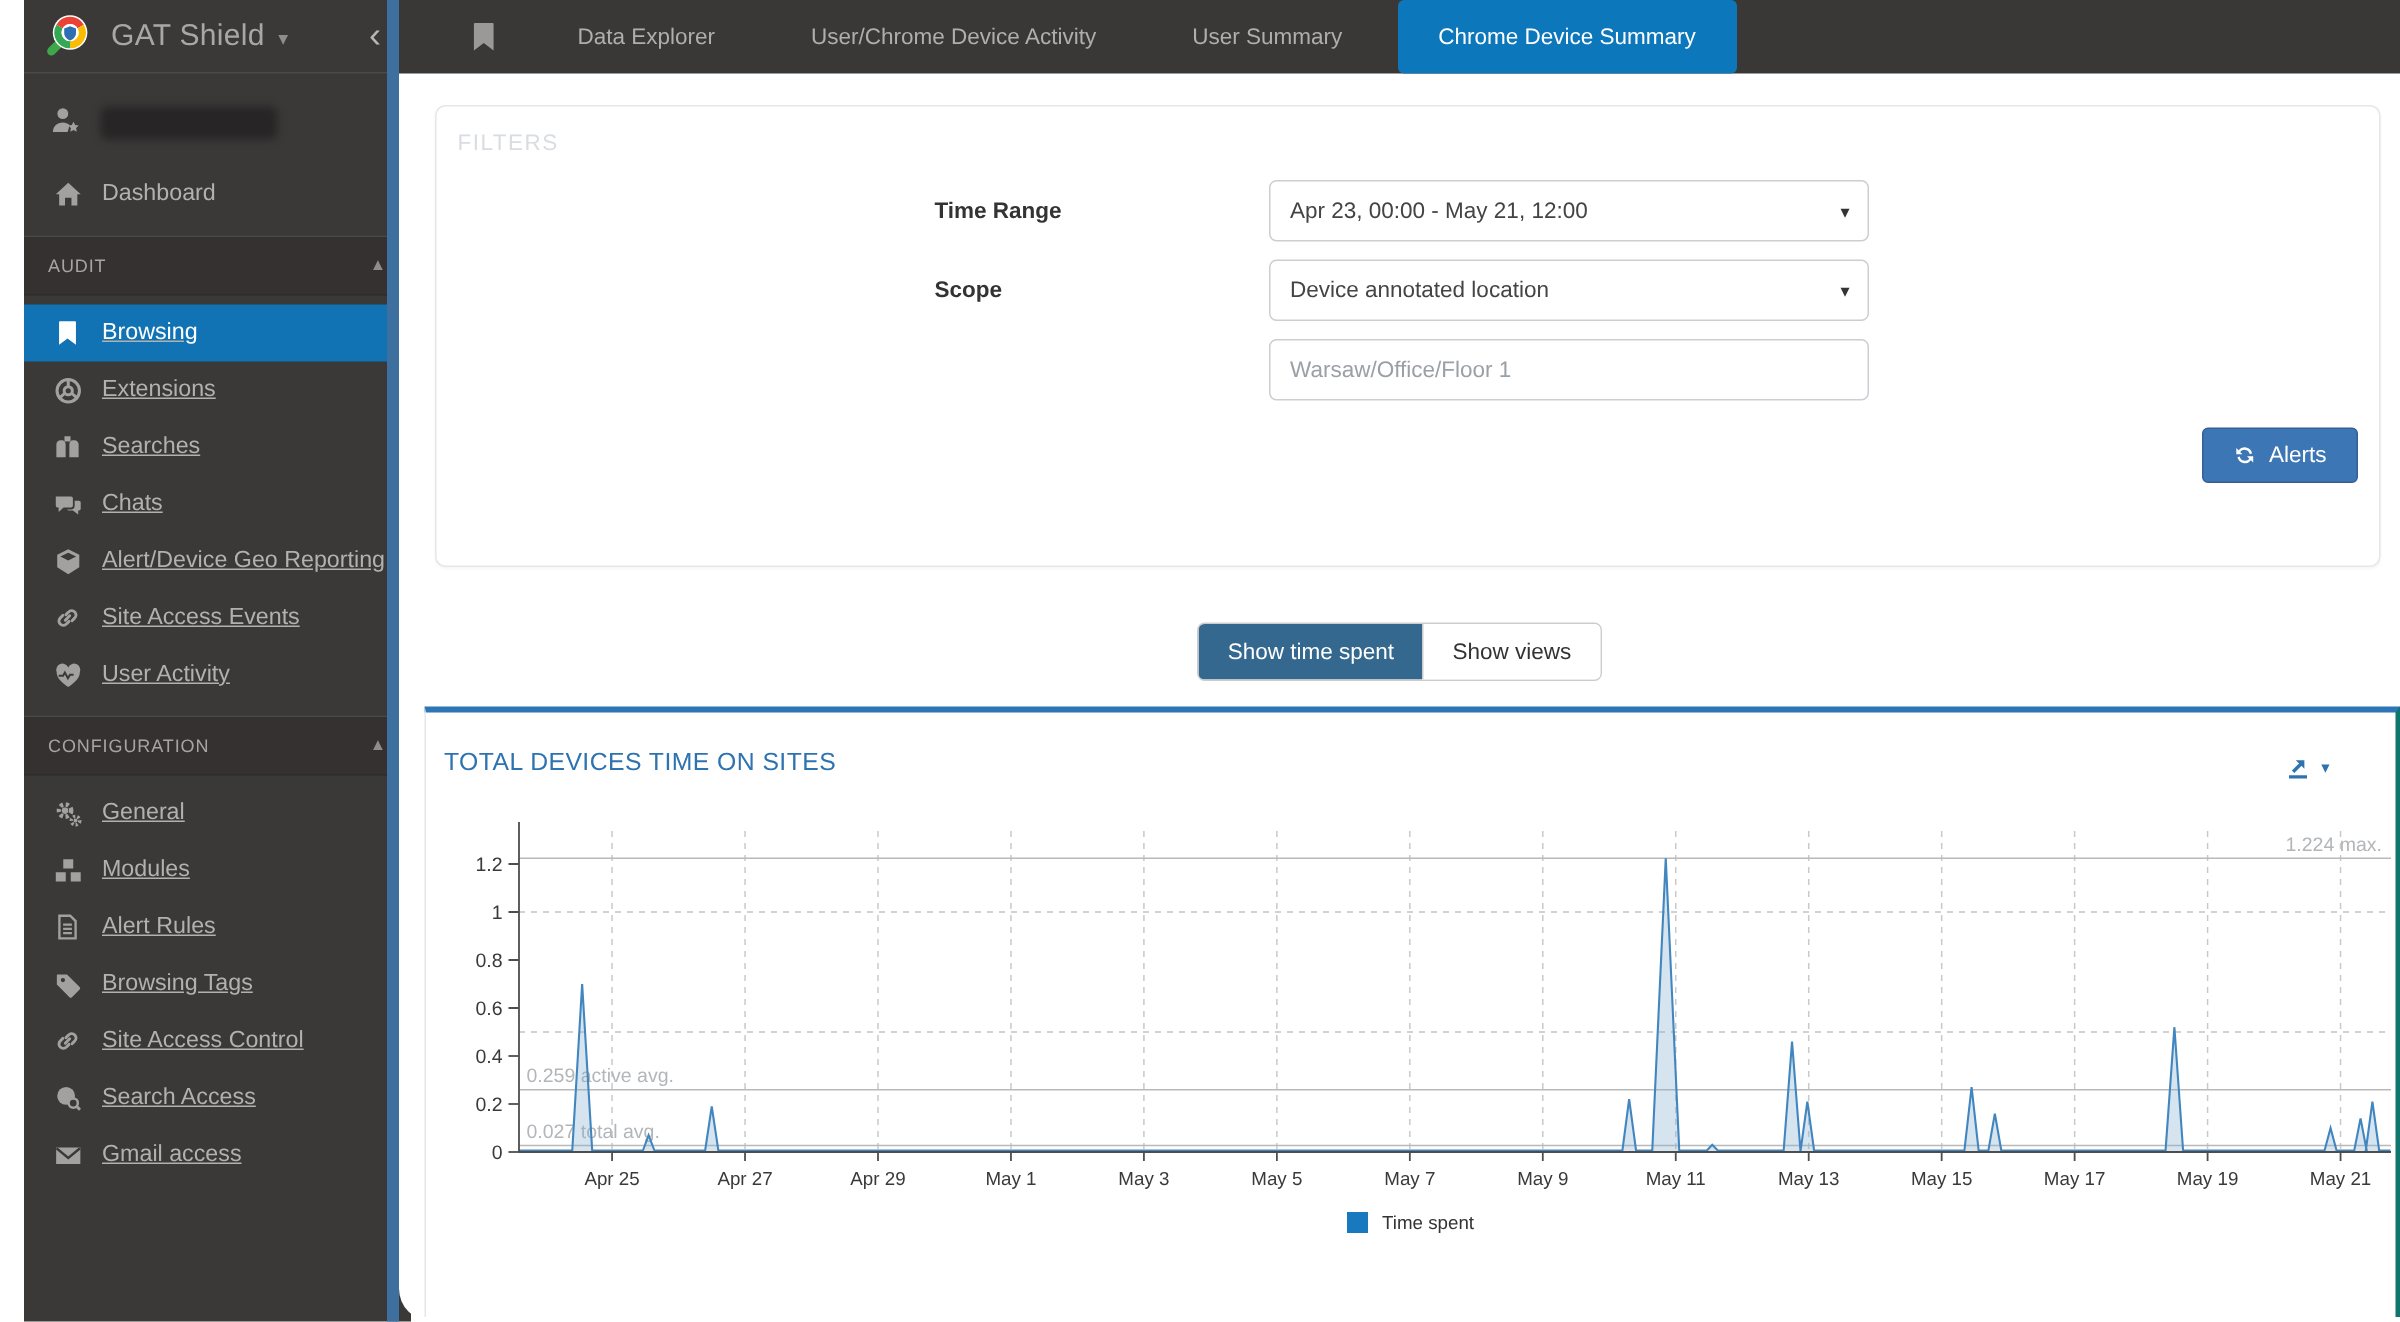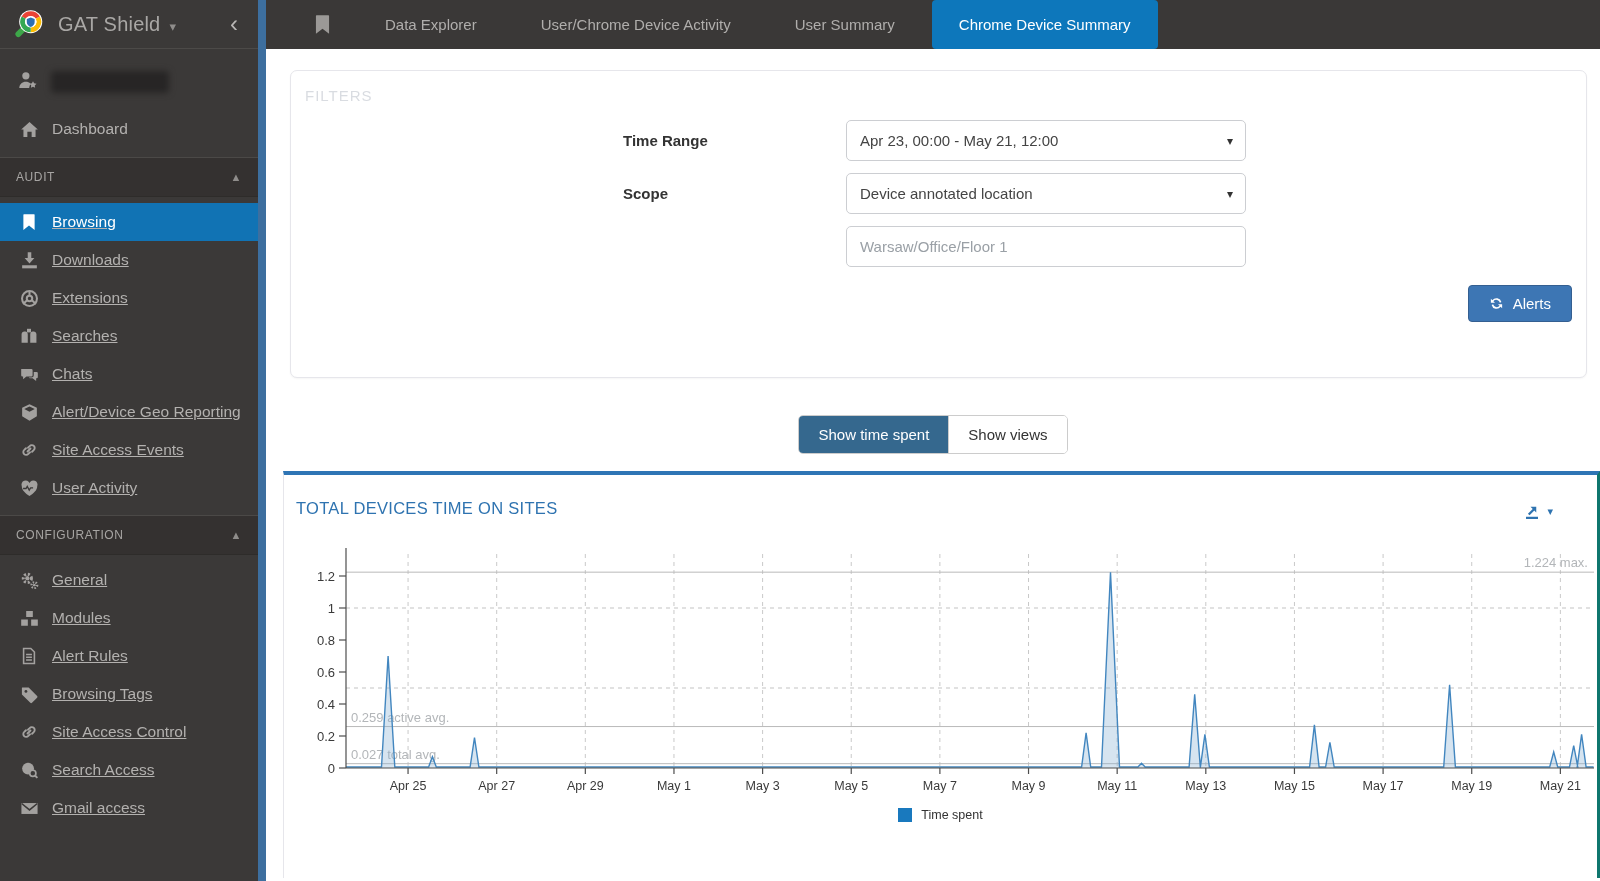--- a/index.html
+++ b/index.html
@@ -1,20 +1,20 @@
 <!DOCTYPE html>
 <html><head>
 <meta charset="utf-8">
 <style>
   * { margin:0; padding:0; box-sizing:border-box; }
   html,body { width:1600px; height:881px; overflow:hidden; background:#fff;
               font-family:"Liberation Sans","DejaVu Sans",sans-serif; }
 
   
-  .sidebar { position:absolute; left:0; top:0; width:258px; height:881px;
+  .sidebar { position:absolute; left:16px; top:0; width:258px; height:881px;
              background:#3b3938; color:#b3b1af; overflow:hidden; }
   .side-head { height:49px; display:flex; align-items:center; padding:0 14px;
                border-bottom:1px solid #4c4a48; }
   .brand-logo { width:30px; height:30px; flex:0 0 30px; }
   .brand-text { font-size:20px; color:#a9a7a5; margin-left:14px; letter-spacing:.2px; }
   .brand-caret { color:#8f8d8b; font-size:13px; margin-left:9px; margin-top:4px; }
   .side-collapse { margin-left:auto; color:#b9b7b5; font-size:24px; line-height:1;
                    padding:0 6px; cursor:pointer; }
   .user-row { display:flex; align-items:center; padding:0 18px; height:42px; margin-top:12px; }
   .user-pill { width:118px; height:22px; margin-left:11px; border-radius:4px;
@@ -135,29 +135,20 @@
     <span class="sec-caret">▲</span>
   </div>
   <div class="side-group" id="audit-list">
       <div class="side-item active">
         <span class="ic">
           <svg viewBox="0 0 16 16" width="18" height="18" fill="currentColor">
             <path d="M3.5 1h9a.5.5 0 0 1 .5.5V15l-5-3.8L3 15V1.5a.5.5 0 0 1 .5-.5z"></path>
           </svg>
         </span>
         <span>Browsing</span>
-      </div>
-      <div class="side-item">
-        <span class="ic">
-          <svg viewBox="0 0 16 16" width="19" height="19" fill="currentColor">
-            <path d="M8 10.6 3.9 5.9h2.6V1h3v4.9h2.6z"></path>
-            <path d="M1.8 12h12.4v2.6H1.8z" rx="1"></path>
-          </svg>
-        </span>
-        <span>Downloads</span>
       </div>
       <div class="side-item">
         <span class="ic">
           <svg viewBox="0 0 16 16" width="19" height="19" fill="none" stroke="currentColor" stroke-width="1.7">
             <circle cx="8" cy="8" r="6.3"></circle>
             <circle cx="8" cy="8" r="2.3"></circle>
             <path d="M8 1.7v4M10 9.4l3.4 3.2M6 9.4 2.6 12.6"></path>
           </svg>
         </span>
         <span>Extensions</span>

